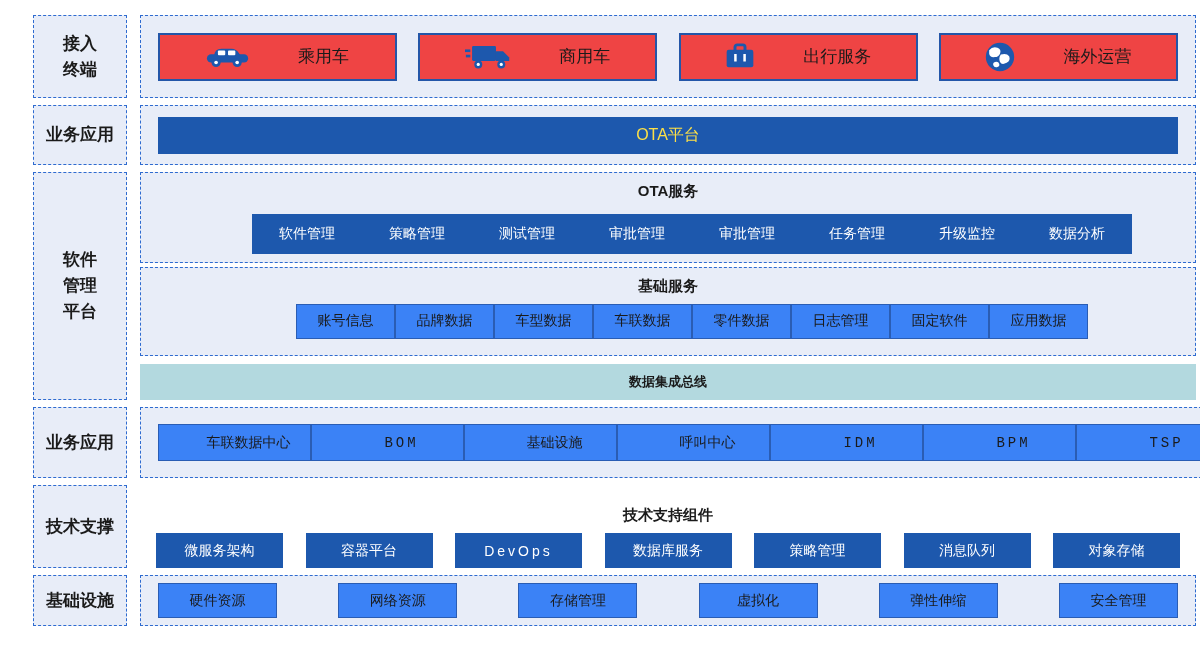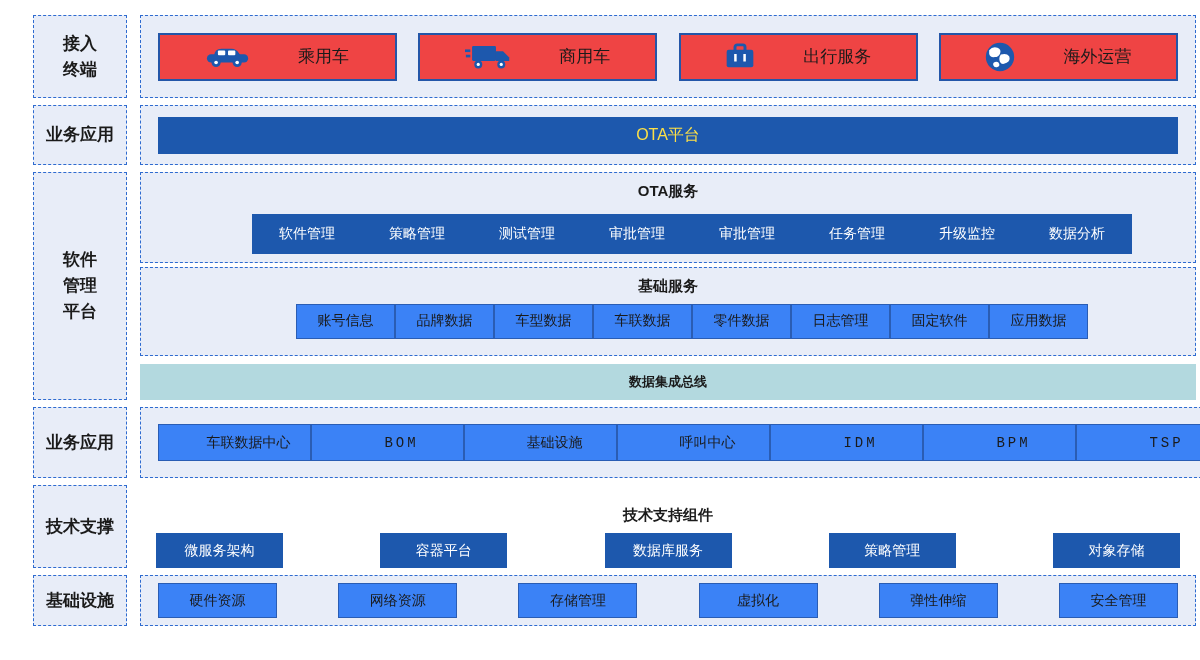--- a/index.html
+++ b/index.html
@@ -196,22 +196,24 @@
 
   <div class="row r5">
     <div class="label-box">
       <span>技术支撑</span>
     </div>
     <div class="plain-col">
       <div class="sub-title">技术支持组件</div>
       <div class="btn-strip">
         <div class="btn-blue w127">微服务架构</div>
         <div class="btn-blue w127">容器平台</div>
+        <div class="btn-blue w127 latin">DevOps</div>
         <div class="btn-blue w127">数据库服务</div>
         <div class="btn-blue w127">策略管理</div>
+        <div class="btn-blue w127">消息队列</div>
         <div class="btn-blue w127">对象存储</div>
       </div>
     </div>
   </div>
 
   <div class="row r6">
     <div class="label-box">
       <span>基础设施</span>
     </div>
     <div class="panel r6">

